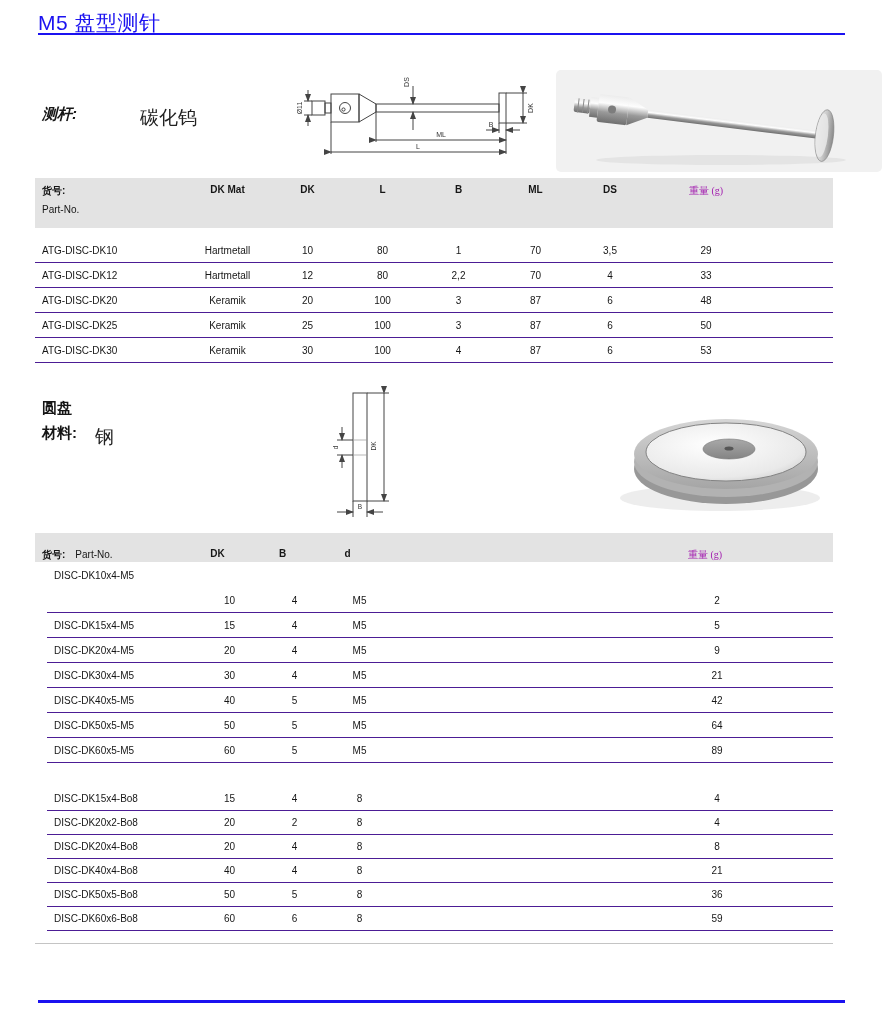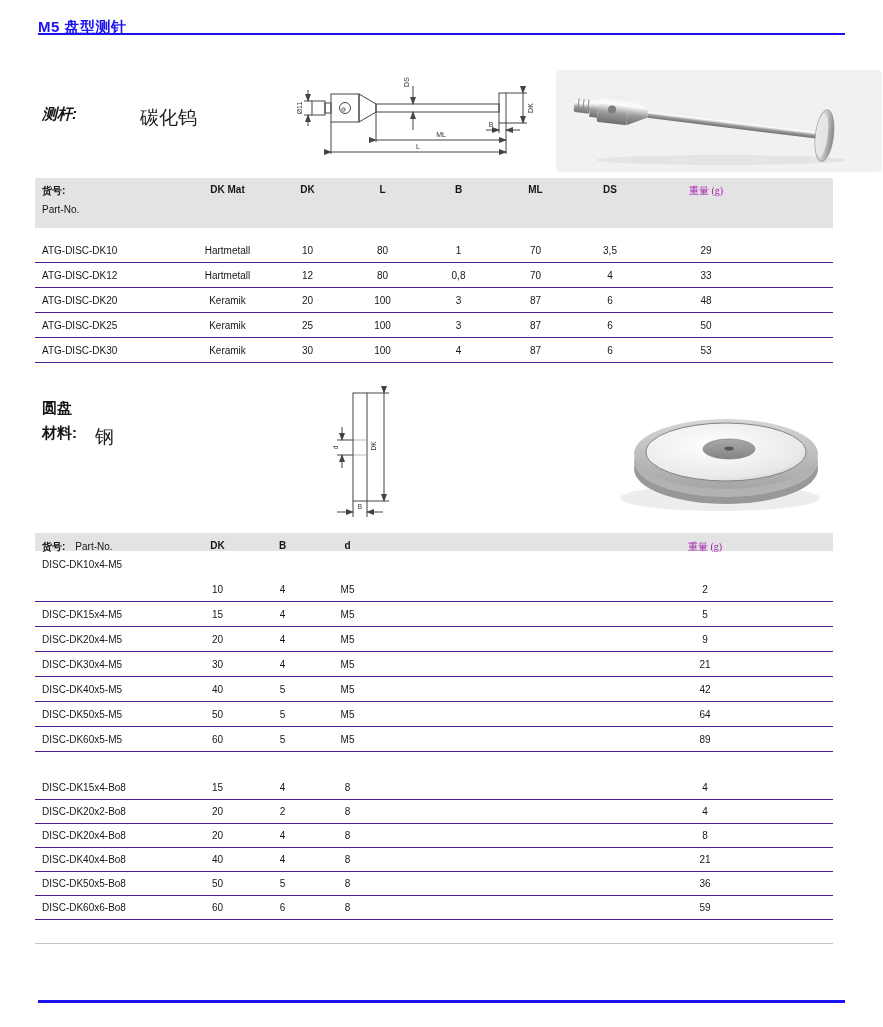--- a/index.html
+++ b/index.html
@@ -1,40 +1,40 @@
 <!DOCTYPE html>
 <html><head>
 <meta charset="utf-8">
 <style>
   html,body{margin:0;padding:0;background:#fff;}
   .page{position:relative;width:883px;height:1027px;background:#fff;overflow:hidden;
         font-family:"Liberation Sans",sans-serif;color:#161616;}
   .abs{position:absolute;}
   
-  .title{left:38px;top:18px;font-size:15px;color:#1b12f0;font-weight:700;letter-spacing:.5px;}
+  .title{left:38px;top:9px;font-size:21px;color:#1b12f0;font-weight:400;letter-spacing:.5px;}
   .title-rule{left:38px;top:33px;width:807px;height:2px;background:#1b12f0;}
   
   .lbl-b{font-weight:700;font-size:15px;}
   .lbl-r{font-size:19px;color:#222;}
   
   .tbl{left:35px;width:798px;font-size:10px;}
   .thead{background:#e3e3e3;display:grid;align-items:start;}
   .t1grid{grid-template-columns:150px 85px 75px 75px 77px 77px 72px 120px;}
   .t2grid{grid-template-columns:150px 65px 65px 65px 260px 130px;}
   .t1head{height:50px;padding-top:6px;box-sizing:border-box;}
-  .t2head{height:18px;padding-top:7px;box-sizing:border-box;}
+  .t2head{height:29px;padding-top:15px;box-sizing:border-box;}
   .hcell{text-align:center;font-weight:700;}
   .hcell.left{text-align:left;padding-left:7px;}
   .hcell .sub{font-weight:400;margin-top:6px;}
   .serif{font-family:"Liberation Serif",serif;font-weight:400;color:#a21caf;}
   .inline-en{font-weight:400;margin-left:10px;}
   .tbody .trow{display:grid;align-items:center;border-bottom:1px solid #4c1d95;}
   .t1body{padding-top:10px;}
   .t1body .trow{grid-template-columns:150px 85px 75px 75px 77px 77px 72px 120px;height:24px;}
-  .t2body .trow{grid-template-columns:150px 65px 65px 65px 260px 130px;}
+  .t2body .trow{grid-template-columns:150px 65px 65px 65px 260px 130px;margin-left:12px;}
   .t2m5 .trow{height:24px;}
   .t2bo8 .trow{height:23px;}
   .t2name .trow{height:26px;border-bottom:none;}
   .tbody .tcell{text-align:center;overflow:hidden;white-space:nowrap;}
   .tbody .tcell:first-child{text-align:left;padding-left:7px;}
   .spacer24{height:24px;}
   .gray-line{height:1px;background:#c4c4c4;}
   .blue-line{left:38px;top:1000px;width:807px;height:3px;background:#1b12f0;}
   svg text{font-family:"Liberation Sans",sans-serif;}
 </style>
@@ -158,21 +158,21 @@
           <div class="tcell">1</div>
           <div class="tcell">70</div>
           <div class="tcell">3,5</div>
           <div class="tcell">29</div>
         </div>
         <div class="trow">
           <div class="tcell">ATG-DISC-DK12</div>
           <div class="tcell">Hartmetall</div>
           <div class="tcell">12</div>
           <div class="tcell">80</div>
-          <div class="tcell">0,8</div>
+          <div class="tcell">2,2</div>
           <div class="tcell">70</div>
           <div class="tcell">4</div>
           <div class="tcell">33</div>
         </div>
         <div class="trow">
           <div class="tcell">ATG-DISC-DK20</div>
           <div class="tcell">Keramik</div>
           <div class="tcell">20</div>
           <div class="tcell">100</div>
           <div class="tcell">3</div>

